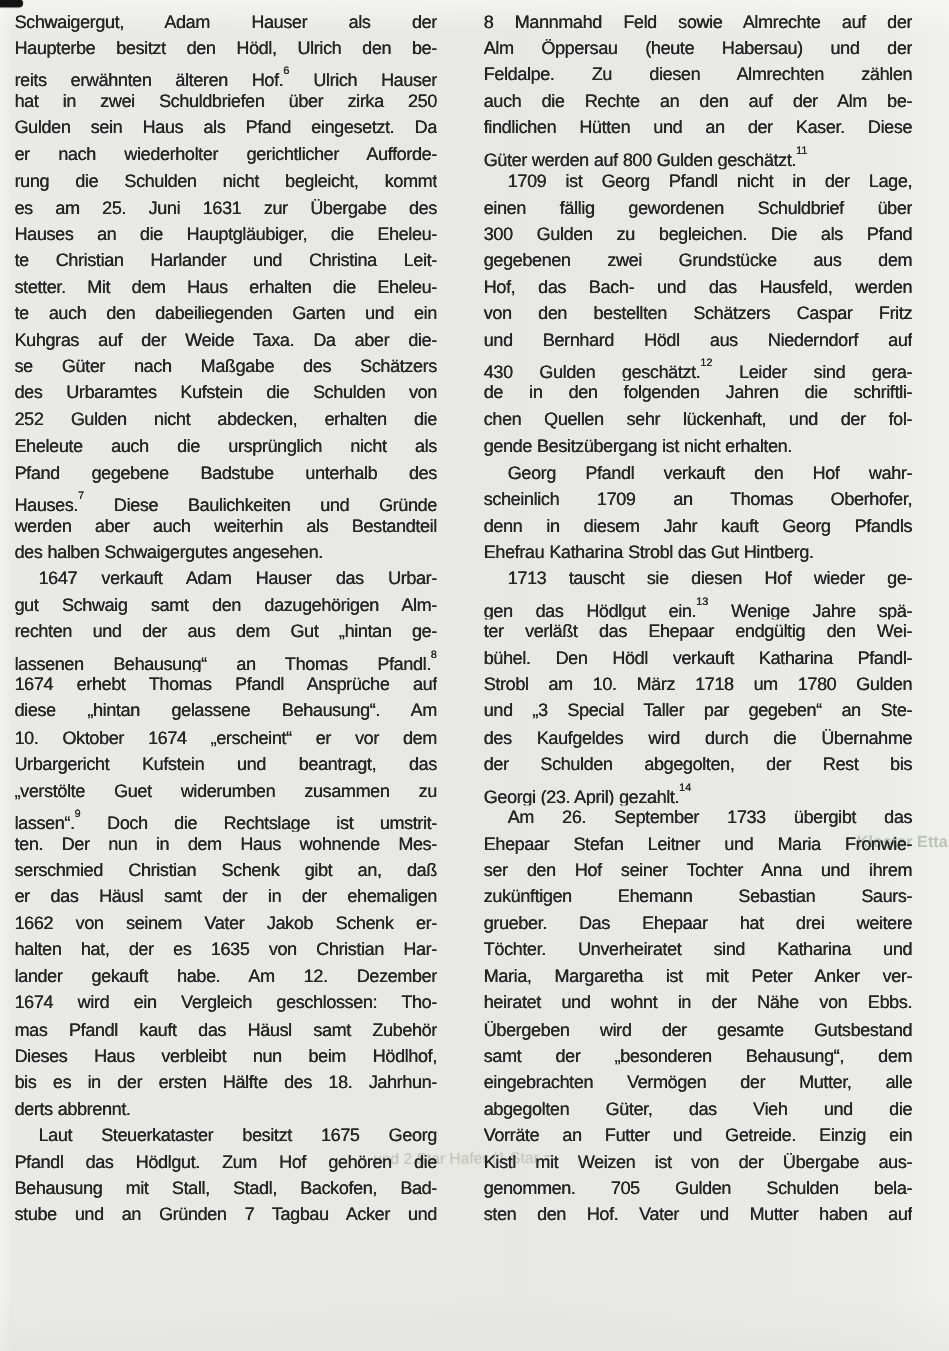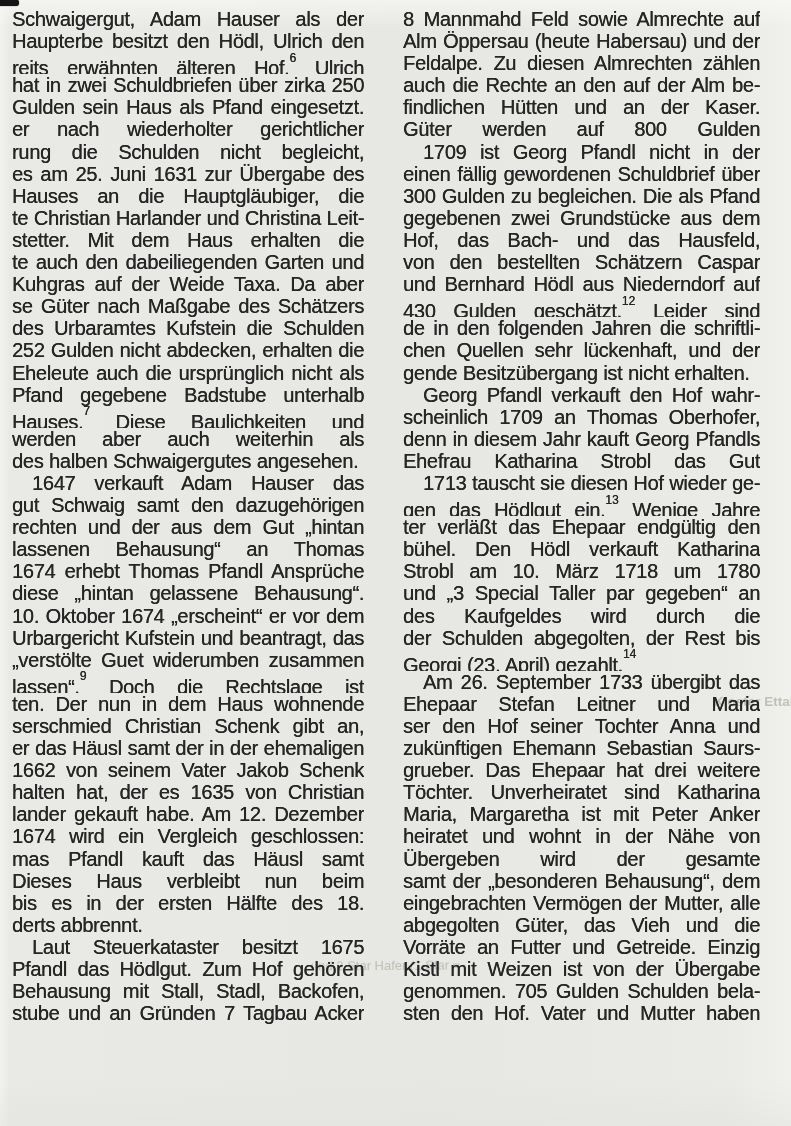--- a/index.html
+++ b/index.html
@@ -9,21 +9,21 @@
     font-family:"Liberation Sans","DejaVu Sans",sans-serif;
   }
   .sheen{
     position:absolute;inset:0;z-index:0;pointer-events:none;
     background:
       linear-gradient(180deg,rgba(252,252,250,.55),rgba(252,252,250,0) 28px),
       linear-gradient(0deg,rgba(225,225,221,.45),rgba(225,225,221,0) 46px);
   }
   .column{
     position:absolute;top:8px;z-index:2;color:#262626;
-    font-size:20px;line-height:22.1px;letter-spacing:-0.3px;word-spacing:0.02em;
+    font-size:15px;line-height:22.1px;letter-spacing:-0.3px;word-spacing:0.02em;
   }
   .col-left{left:12px;width:352px}
   .col-right{left:403px;width:357px}
   .line{
     height:22.1px;overflow:hidden;
     text-align:justify;text-align-last:justify;
     text-shadow:0.25px 0 0 currentColor;
   }
   .line.indent{padding-left:20px}
   .line.para-end{text-align-last:left}
@@ -102,21 +102,21 @@
     <div class="line">Alm Öppersau (heute Habersau) und der</div>
     <div class="line">Feldalpe. Zu diesen Almrechten zählen</div>
     <div class="line">auch die Rechte an den auf der Alm be-</div>
     <div class="line">findlichen Hütten und an der Kaser. Diese</div>
     <div class="line para-end">Güter werden auf 800 Gulden geschätzt.<sup>11</sup></div>
     <div class="line indent">1709 ist Georg Pfandl nicht in der Lage,</div>
     <div class="line">einen fällig gewordenen Schuldbrief über</div>
     <div class="line">300 Gulden zu begleichen. Die als Pfand</div>
     <div class="line">gegebenen zwei Grundstücke aus dem</div>
     <div class="line">Hof, das Bach- und das Hausfeld, werden</div>
-    <div class="line">von den bestellten Schätzern Caspar Fritz</div>
+    <div class="line">von den bestellten Schätzers Caspar Fritz</div>
     <div class="line">und Bernhard Hödl aus Niederndorf auf</div>
     <div class="line">430 Gulden geschätzt.<sup>12</sup> Leider sind gera-</div>
     <div class="line">de in den folgenden Jahren die schriftli-</div>
     <div class="line">chen Quellen sehr lückenhaft, und der fol-</div>
     <div class="line para-end">gende Besitzübergang ist nicht erhalten.</div>
     <div class="line indent">Georg Pfandl verkauft den Hof wahr-</div>
     <div class="line">scheinlich 1709 an Thomas Oberhofer,</div>
     <div class="line">denn in diesem Jahr kauft Georg Pfandls</div>
     <div class="line para-end">Ehefrau Katharina Strobl das Gut Hintberg.</div>
     <div class="line indent">1713 tauscht sie diesen Hof wieder ge-</div>

